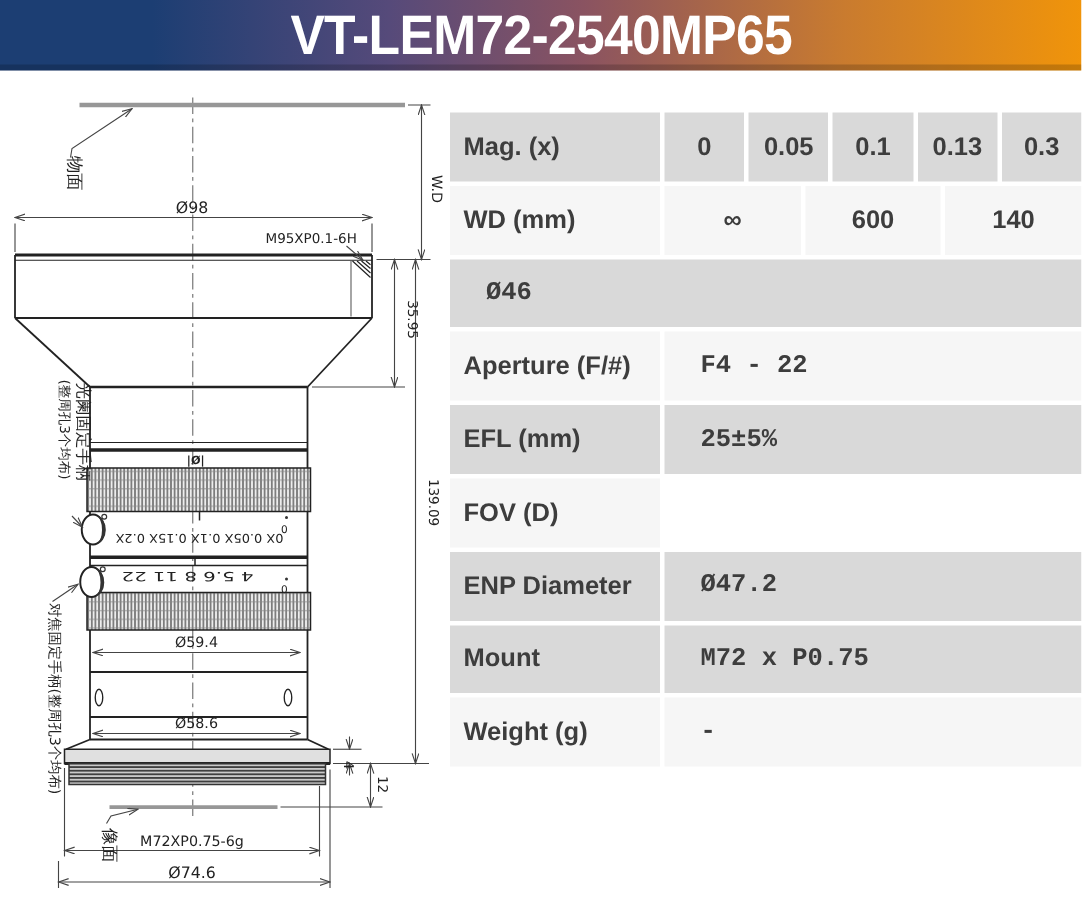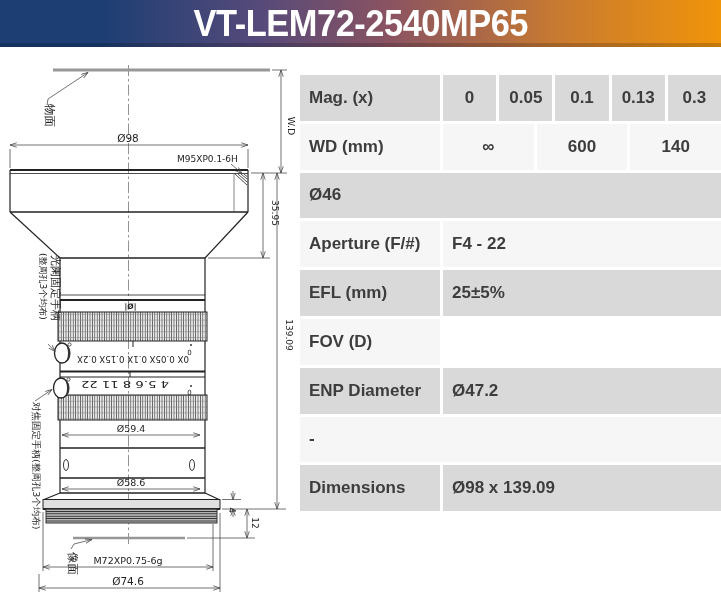--- a/index.html
+++ b/index.html
@@ -24,21 +24,21 @@
   }
   .row{display:flex;gap:3px;height:45.8px;flex:none;}
   .row.gray .cell{background:var(--row-gray,#d9d9d9);}
   .row.white .cell{background:var(--row-white,#f6f6f6);}
   .cell{
     display:flex;align-items:center;box-sizing:border-box;
     font-weight:bold;font-size:17px;color:var(--txt,#3d3d3d);
   }
   .label{width:140px;padding-left:9px;flex:none;}
   .val-multi{flex:1;justify-content:center;}
-  .val-single{flex:1;padding-left:9px;}
+  .val-single{flex:1;padding-left:24px;font-family:Liberation Mono, monospace;}
   svg text{font-family:"DejaVu Sans",sans-serif;}
 </style>
 </head>
 <body>
 
 <div class="hdr" id="hdr" style="background: linear-gradient(90deg, rgb(28, 62, 115) 0%, rgb(28, 62, 115) 14%, rgb(86, 74, 122) 36%, rgb(138, 83, 97) 54%, rgb(201, 123, 47) 78%, rgb(240, 148, 10) 100%);">
   <h1>VT-LEM72-2540MP65</h1>
 </div>
 
 <svg class="drawing" width="300" height="561" viewBox="0 0 300 561">
@@ -190,20 +190,21 @@
       <div class="cell label">EFL (mm)</div>
       <div class="cell val-single">25±5%</div>
     </div>
     <div class="row white">
       <div class="cell label">FOV (D)</div>
     </div>
     <div class="row gray">
       <div class="cell label">ENP Diameter</div>
       <div class="cell val-single">Ø47.2</div>
     </div>
-    <div class="row white">
+    <div class="row gray">
+      <div class="cell label">Mount</div>
+      <div class="cell val-single">M72 x P0.75</div>
+    </div>
+    <div class="row white">
+      <div class="cell label">Weight (g)</div>
       <div class="cell val-single">-</div>
     </div>
-    <div class="row gray">
-      <div class="cell label">Dimensions</div>
-      <div class="cell val-single">Ø98 x 139.09</div>
-    </div>
   </div>
 
 </body></html>

